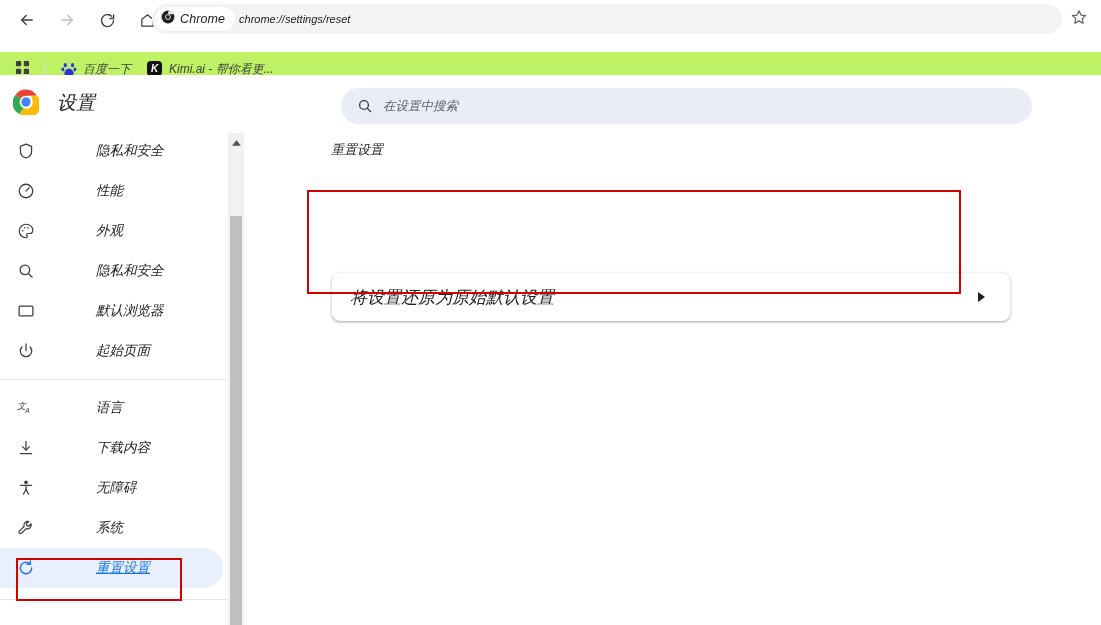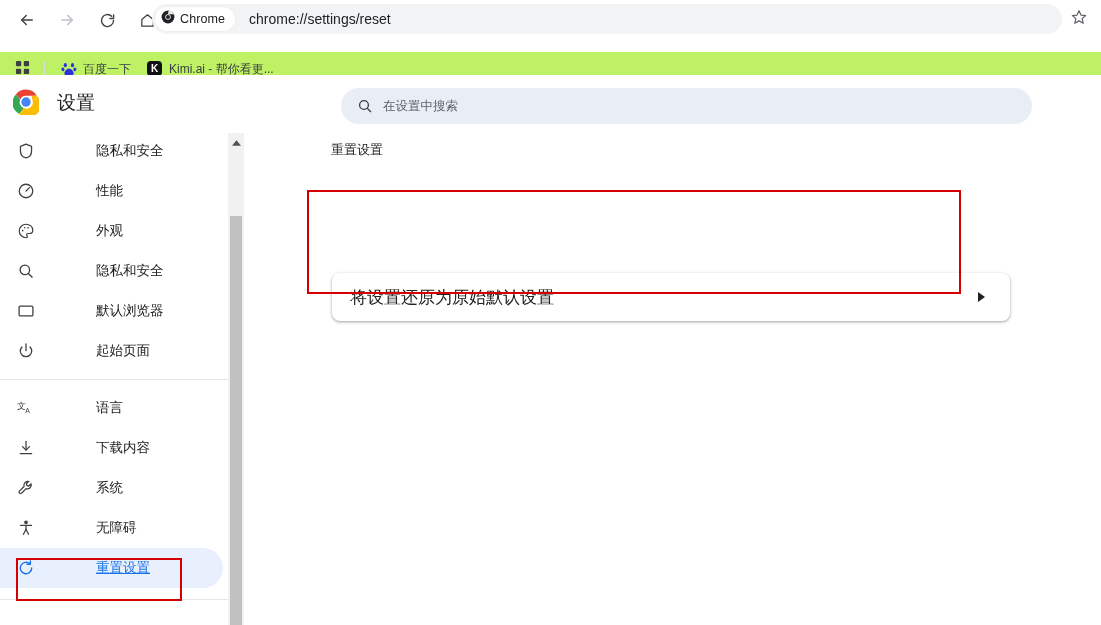--- a/index.html
+++ b/index.html
@@ -2,21 +2,21 @@
 <html><head>
 <meta charset="utf-8">
 <style>
   html, body {
     margin: 0; padding: 0;
     width: 1101px; height: 625px;
     background: #ffffff;
     font-family: "Liberation Sans", "DejaVu Sans", sans-serif;
     overflow: hidden;
   }
-  #app { position: relative; width: 1101px; height: 625px; }
+  #app { position: relative; width: 1101px; height: 625px; font-style: italic; }
 
   
   .browser-top {
     position: absolute; left: 0; top: 0; width: 1101px; height: 40px;
     background: #ffffff;
     display: flex; align-items: center;
   }
   .nav-btn {
     width: 34px; height: 34px; margin-left: 6px;
     display: flex; align-items: center; justify-content: center;
@@ -38,22 +38,22 @@
     border-radius: 14px;
     height: 24px; padding: 0 10px 0 6px;
     margin-left: 3px;
     box-shadow: 0 0 0 0.5px rgba(0,0,0,0.04);
   }
   .chrome-chip-label {
     font-size: 12.5px; color: #202124; line-height: 1;
     letter-spacing: .1px;
   }
   .omnibox-url {
-    font-size: 14px; color: #202124;
-    margin-left: 14px; white-space: nowrap;
+    font-size: 11px; color: #202124;
+    margin-left: 4px; white-space: nowrap;
   }
   .star-btn {
     position: absolute; right: 8px; top: 5px;
     width: 28px; height: 28px;
     display: flex; align-items: center; justify-content: center;
     border-radius: 50%;
   }
 
   
   .bookmarks-bar {
@@ -404,40 +404,40 @@
             <line x1="12" y1="3.2" x2="12" y2="14.6"></line>
               <polyline points="7.4 10.2 12 14.8 16.6 10.2"></polyline>
             <line x1="4.5" y1="19.6" x2="19.5" y2="19.6"></line>
           </svg>
         </span>
         <span class="s-label">下载内容</span>
       </div>
 
       <div class="side-item">
         <span class="s-icon">
-          <svg width="18" height="18" viewBox="0 0 24 24" fill="none" stroke="#3c4043" stroke-width="1.7" stroke-linecap="round" stroke-linejoin="round">
-            <path d="M15.8 3.4a5.2 5.2 0 0 0-6.4 6.6L3.6 15.8a2 2 0 1 0 2.8 2.8l5.8-5.8a5.2 5.2 0 0 0 6.6-6.4l-3 3-2.6-.7-.7-2.6z"></path>
-          </svg>
-        </span>
-        <span class="s-label">系统</span>
-      </div>
-
-      <div class="side-item">
-        <span class="s-icon">
           <svg width="18" height="18" viewBox="0 0 24 24" fill="none" stroke="#3c4043" stroke-width="1.7" stroke-linecap="round">
             <circle cx="12" cy="4.3" r="1.6" fill="#3c4043"></circle>
             <line x1="4.6" y1="8.6" x2="19.4" y2="8.6"></line>
             <line x1="12" y1="8.6" x2="12" y2="15"></line>
             <line x1="12" y1="14" x2="8.6" y2="20.4"></line>
             <line x1="12" y1="14" x2="15.4" y2="20.4"></line>
           </svg>
         </span>
         <span class="s-label">无障碍</span>
       </div>
 
+      <div class="side-item">
+        <span class="s-icon">
+          <svg width="18" height="18" viewBox="0 0 24 24" fill="none" stroke="#3c4043" stroke-width="1.7" stroke-linecap="round" stroke-linejoin="round">
+            <path d="M15.8 3.4a5.2 5.2 0 0 0-6.4 6.6L3.6 15.8a2 2 0 1 0 2.8 2.8l5.8-5.8a5.2 5.2 0 0 0 6.6-6.4l-3 3-2.6-.7-.7-2.6z"></path>
+          </svg>
+        </span>
+        <span class="s-label">系统</span>
+      </div>
+
       <div class="side-item selected">
         <span class="s-icon">
           <svg width="18" height="18" viewBox="0 0 24 24" fill="none" stroke="#1a73e8" stroke-width="1.9" stroke-linecap="round" stroke-linejoin="round">
             <path d="M19.6 12a7.6 7.6 0 1 1-2.3-5.4"></path>
             <polyline points="17.8 2.6 17.8 7.1 13.3 7.1"></polyline>
           </svg>
         </span>
         <span class="s-label">重置设置</span>
       </div>
 

